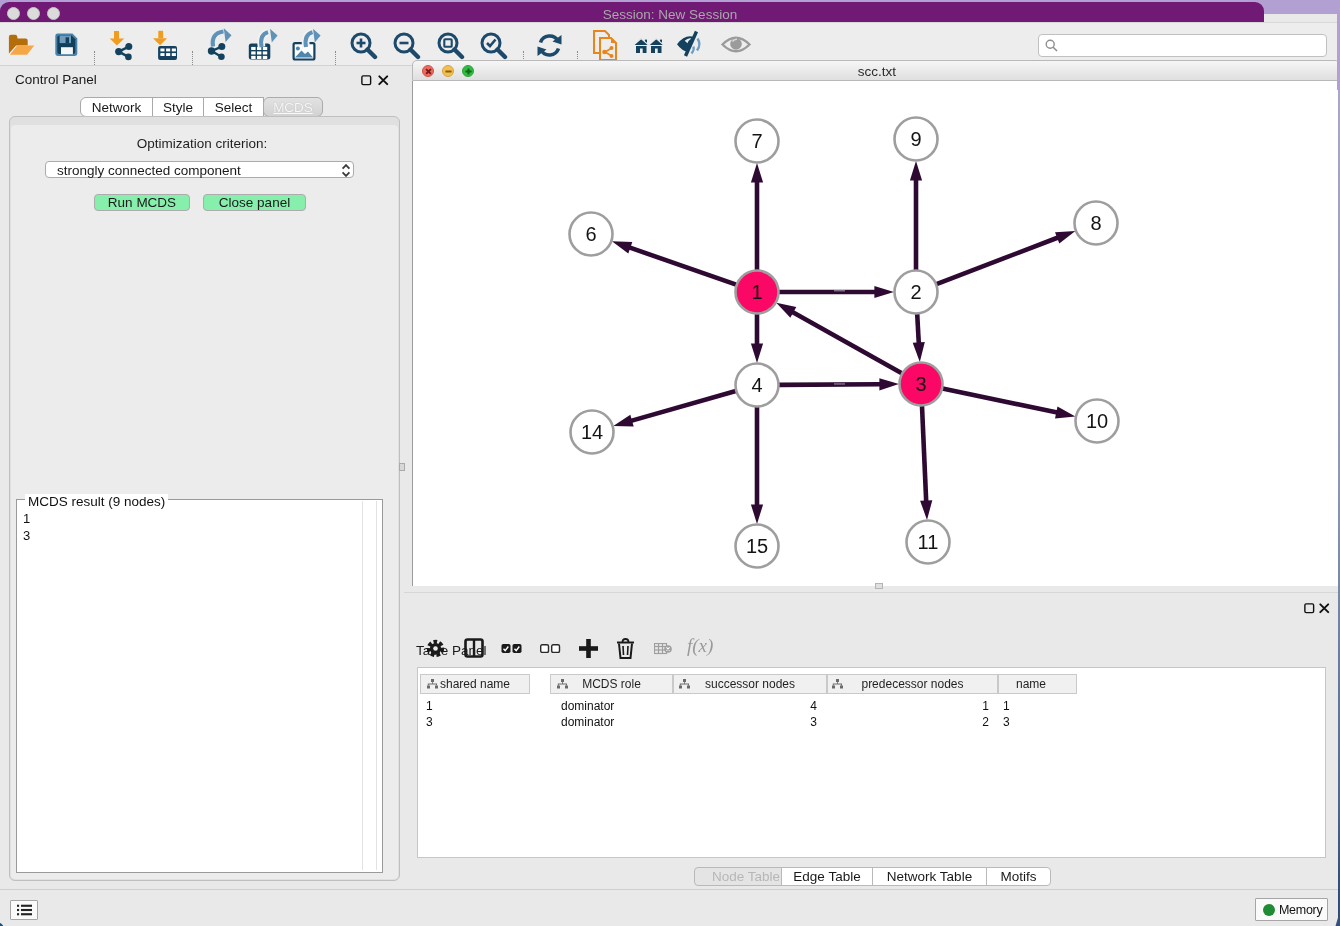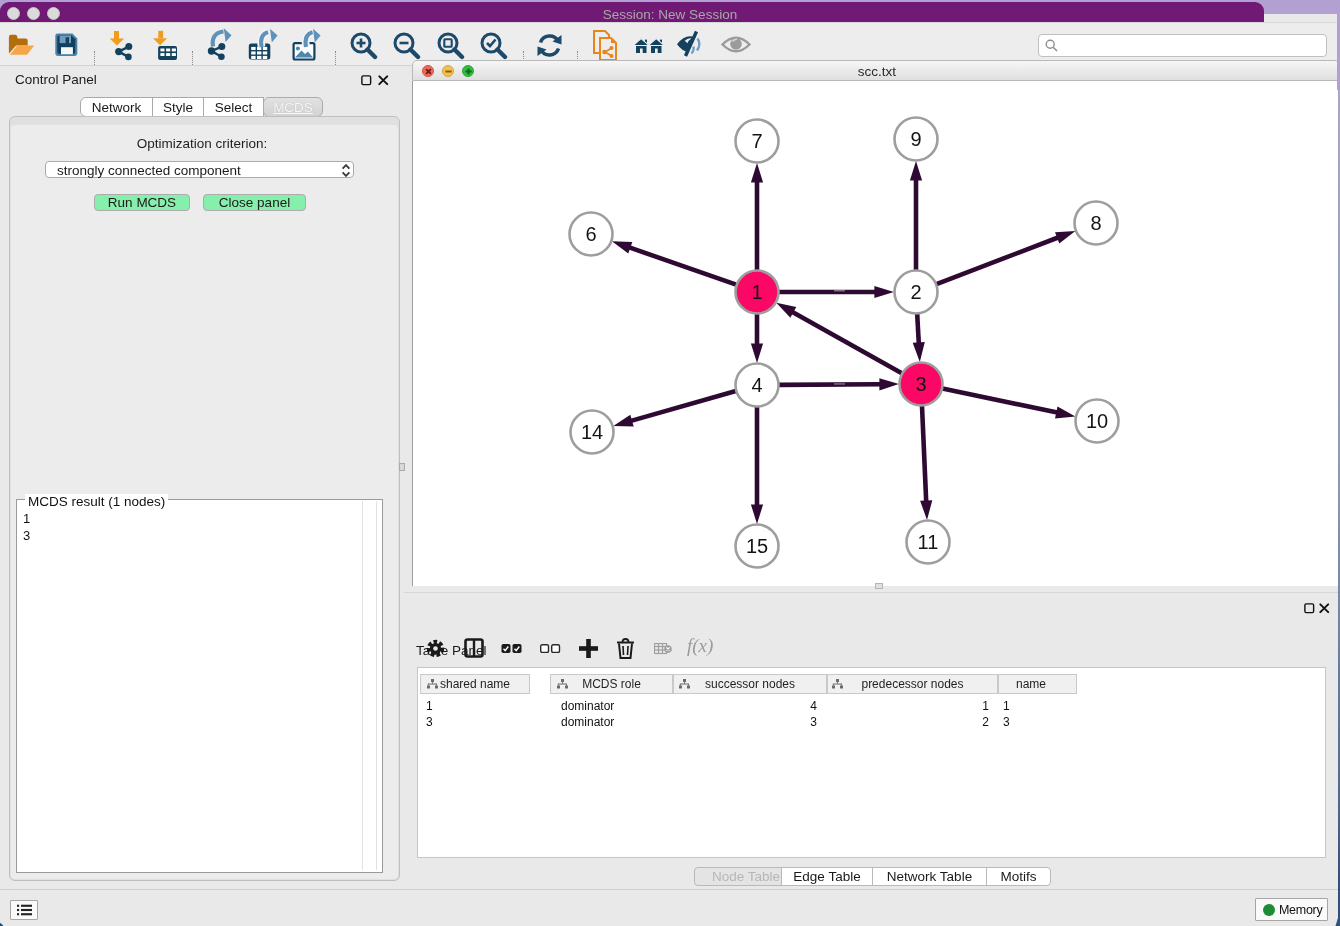--- a/index.html
+++ b/index.html
@@ -270,21 +270,21 @@
     <div id="combo" class="abs">
       <div id="combotext" class="abs">strongly connected component</div>
       <svg class="abs" style="left:295px;top:2px" width="10" height="13" viewBox="0 0 10 13">
         <path d="M1.6 4.6 L5 1.1 L8.4 4.6" fill="none" stroke="#3a3a3a" stroke-width="1.8"></path>
         <path d="M1.6 8.4 L5 11.9 L8.4 8.4" fill="none" stroke="#3a3a3a" stroke-width="1.8"></path>
       </svg>
     </div>
     <div class="abs btn" style="left:94px;width:96px;">Run MCDS</div>
     <div class="abs btn" style="left:203px;width:103px;">Close panel</div>
     <div id="resultbox" class="abs">
-      <div id="resulttitle" class="abs">MCDS result (1 nodes)</div>
+      <div id="resulttitle" class="abs">MCDS result (9 nodes)</div>
       <div id="resultitems" class="abs">1<br>3</div>
       <div class="abs sbline" style="left:345px;"></div>
       <div class="abs sbline" style="left:359px;"></div>
     </div>
     <div id="cpgrip" class="abs"></div>
   </div>
 
   <div id="netwin" class="abs">
     <div id="nettbar" class="abs">
       <div class="abs mbtn" style="left:9px;background:#ee6a5e;border:1px solid #d05347;"></div>

